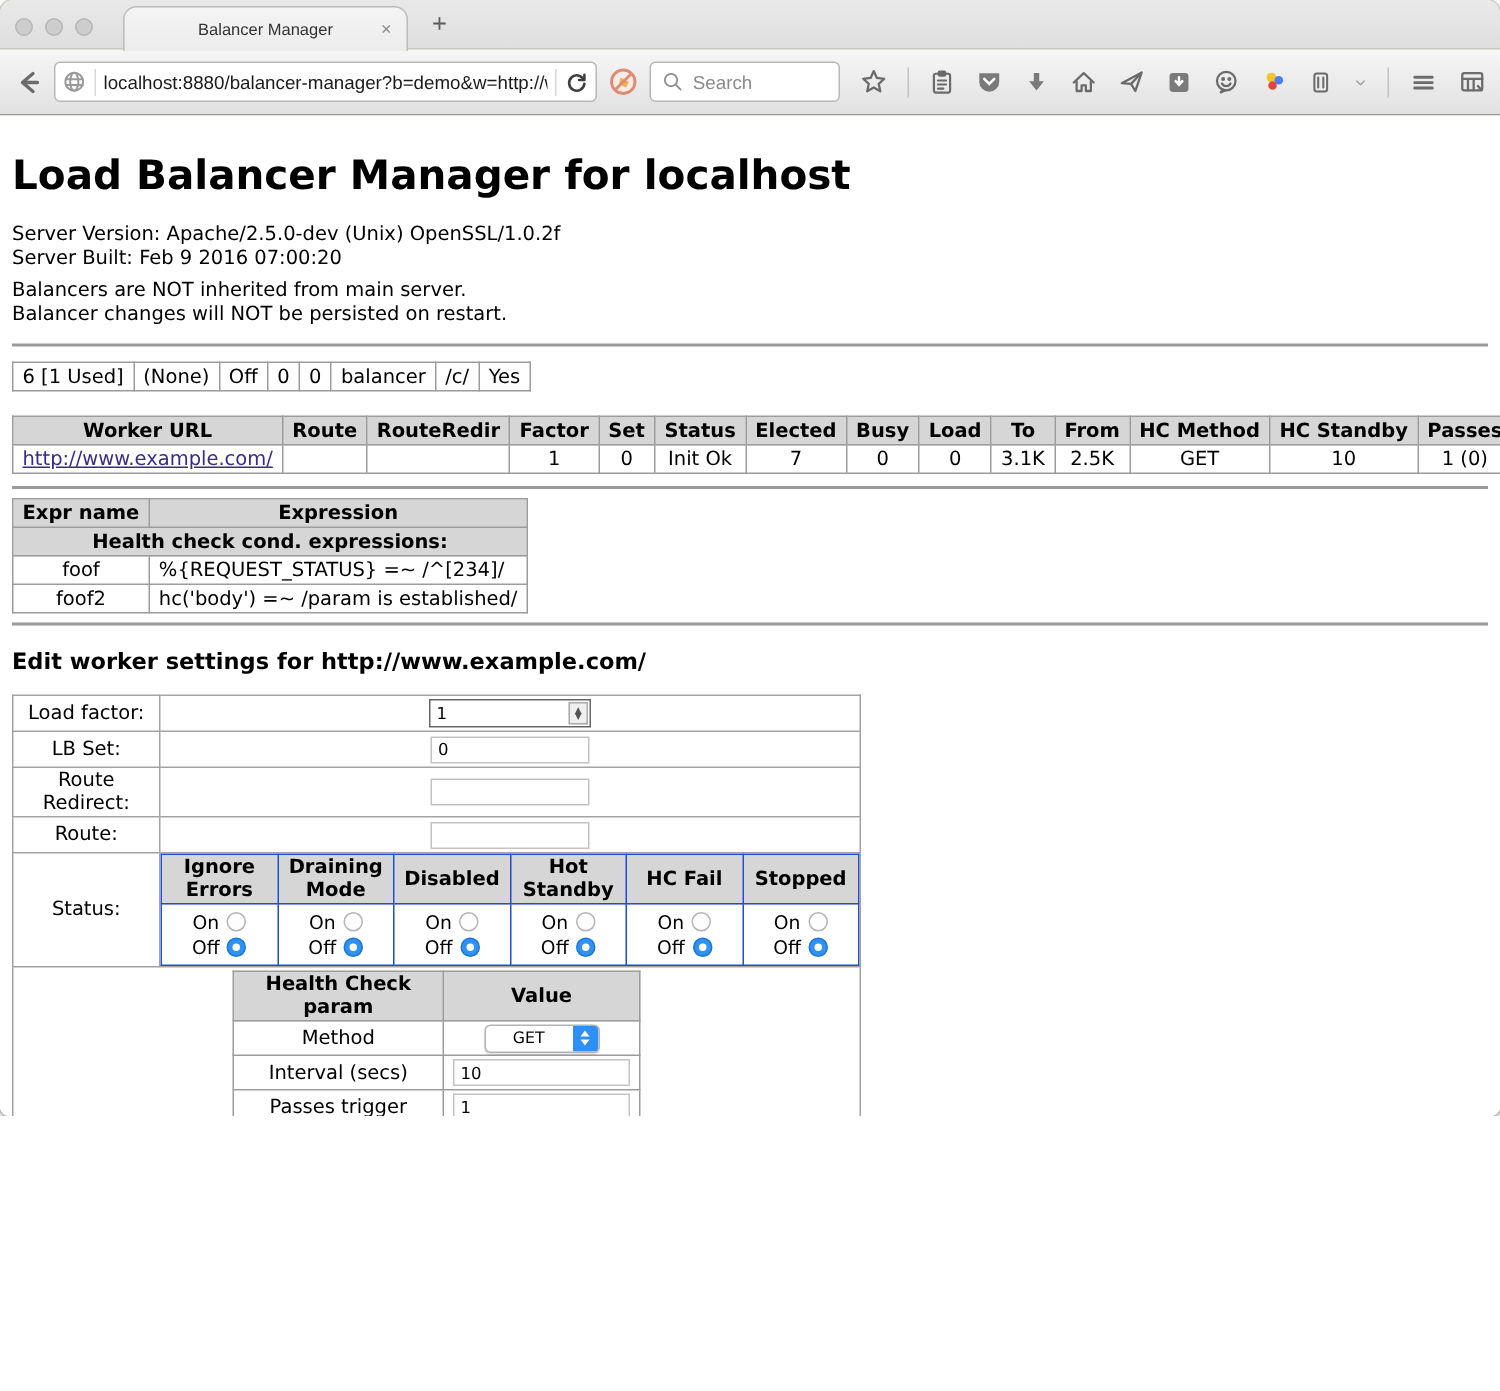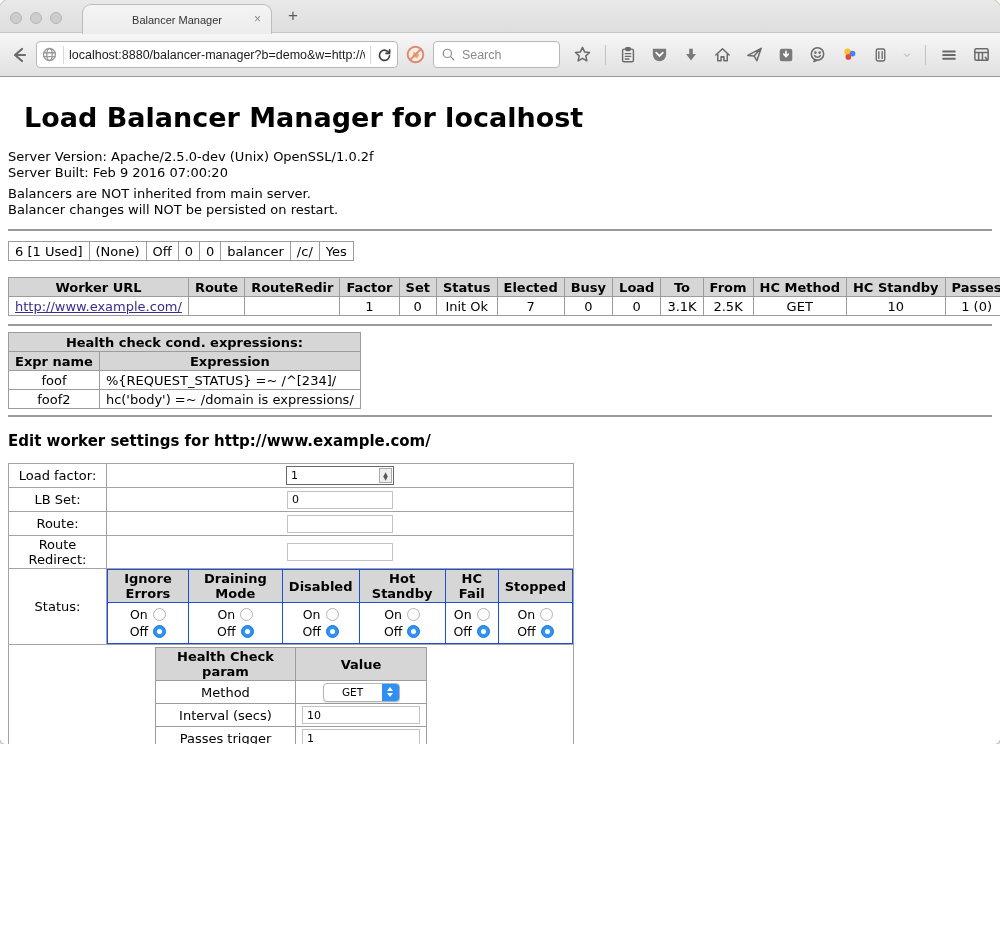--- a/index.html
+++ b/index.html
@@ -30,21 +30,21 @@
   .urlbar .divider { width:1px; height:18px; background:#d8d8d8; flex:none; }
   .url-text { font-size:12.5px; color:#1b1b1b; white-space:nowrap; overflow:hidden; flex:1; }
   .searchbar { width:136px; height:27px; background:#fff; border:1px solid #b8b8b8; border-radius:4px;
     display:flex; align-items:center; padding:0 7px; gap:6px; }
   .search-text { font-size:12.5px; color:#8a8a8a; }
   .toolicons { display:flex; align-items:center; gap:13px; margin-left:6px; }
   .vsep { width:1px; height:20px; background:#c2c2c2; }
 
   
   .content { height:849px; background:#fff; padding:0 8px; overflow:hidden; color:#000; font-size:13px; }
-  h1.page-title { font-size:27px; margin:25px 16px 16px; letter-spacing:0; }
+  h1.page-title { font-size:27px; margin:25px 0 16px; letter-spacing:0; }
   .pline { line-height:15.5px; margin:0; }
   .pgroup1 { margin:12px 0 6px; }
   .pgroup2 { margin:0 0 12px; }
   hr.rule { border:none; border-top:2px solid #9a9a9a; margin:10px 0; }
   h3.sec { font-size:15px; margin:15px 0 13px; font-weight:bold; }
   a.plink { color:#3b2a8c; text-decoration:underline; font-weight:inherit; cursor:pointer; }
 
   table.apache { border-collapse:collapse; }
   table.apache th, table.apache td { border:1px solid #9c9c9c; padding:1px 6px; height:19px;
     font-size:13px; text-align:center; white-space:nowrap; }
@@ -65,21 +65,21 @@
   .numwrap { width:108px; height:19px; border:1px solid #666; background:#fff;
     display:inline-flex; align-items:center; vertical-align:middle; }
   .numwrap .nval { flex:1; text-align:left; padding-left:4px; font-size:11px; }
   .numwrap .spin { width:13px; height:15px; margin-right:1px; border:1px solid #aaa; background:#efefef;
     display:flex; flex-direction:column; align-items:center; justify-content:center; line-height:4px; }
   .numwrap .spin span { font-size:6px; color:#555; }
 
   table.status-tbl { border-collapse:collapse; width:100%; }
   table.status-tbl th, table.status-tbl td { border:1px solid #1d4ed8; font-size:13px; padding:1px 6px; text-align:center; }
   table.status-tbl th { background:#d6d6d6; }
-  .radio-cell { padding:3px 4px !important; }
+  .radio-cell { padding:3px 20px !important; }
   .radline { display:flex; align-items:center; justify-content:center; gap:5px; height:17px; font-size:12.5px; }
   .radio { width:13px; height:13px; border-radius:50%; background:#fdfdfd; border:1px solid #b4b4b4; position:relative; flex:none; }
   .radio.checked { background:#2e93f5; border-color:#1a78d8; }
   .radio.checked::after { content:''; position:absolute; left:50%; top:50%; width:5px; height:5px;
     margin:-2.5px 0 0 -2.5px; border-radius:50%; background:#fff; }
 
   table.hc-tbl { border-collapse:collapse; margin:0 auto;padding-left:48px; }
   table.hc-tbl th, table.hc-tbl td { border:1px solid #9c9c9c; font-size:13px; text-align:center; padding:1px 6px; }
   table.hc-tbl th { background:#d6d6d6; height:19px; }
   table.hc-tbl td.pcell { width:140px; height:23px; }
@@ -314,33 +314,33 @@
 
       </tr>
       </tbody>
     </table>
 
     <hr class="rule" style="margin-top:8px; margin-bottom:6px;">
 
     <table class="apache tbl-expr">
       <tbody>
       <tr>
-        <th colspan="2">Health check cond. expressions:</th>
-      </tr>
-      <tr>
         <th>Expr name</th>
         <th>Expression</th>
       </tr>
       <tr>
+        <th colspan="2">Health check cond. expressions:</th>
+      </tr>
+      <tr>
         <td>foof</td>
         <td class="exprtxt">%{REQUEST_STATUS} =~ /^[234]/</td>
       </tr>
       <tr>
         <td>foof2</td>
-        <td class="exprtxt">hc('body') =~ /domain is expressions/</td>
+        <td class="exprtxt">hc('body') =~ /param is established/</td>
       </tr>
       </tbody>
     </table>
 
     <hr class="rule" style="margin-top:6px;">
 
     <h3 class="sec">Edit worker settings for http://www.example.com/</h3>
 
     <table class="tbl-form" style="border-collapse:collapse;">
       <tbody>
@@ -354,25 +354,25 @@
                   <span>▼</span>
                 </span>
           </span>
         </td>
       </tr>
       <tr>
         <td class="flabel">LB Set:</td>
         <td class="fval"><input class="txt" value="0" style=""></td>
       </tr>
       <tr>
+        <td class="flabel">Route Redirect:</td>
+        <td class="fval"><input class="txt" value="" style=""></td>
+      </tr>
+      <tr>
         <td class="flabel">Route:</td>
-        <td class="fval"><input class="txt" value="" style=""></td>
-      </tr>
-      <tr>
-        <td class="flabel">Route Redirect:</td>
         <td class="fval"><input class="txt" value="" style=""></td>
       </tr>
       <tr>
         <td class="flabel">Status:</td>
         <td style="padding:0;">
           <table class="status-tbl">
             <tbody>
             <tr>
               <th>Ignore Errors</th>
               <th>Draining Mode</th>

